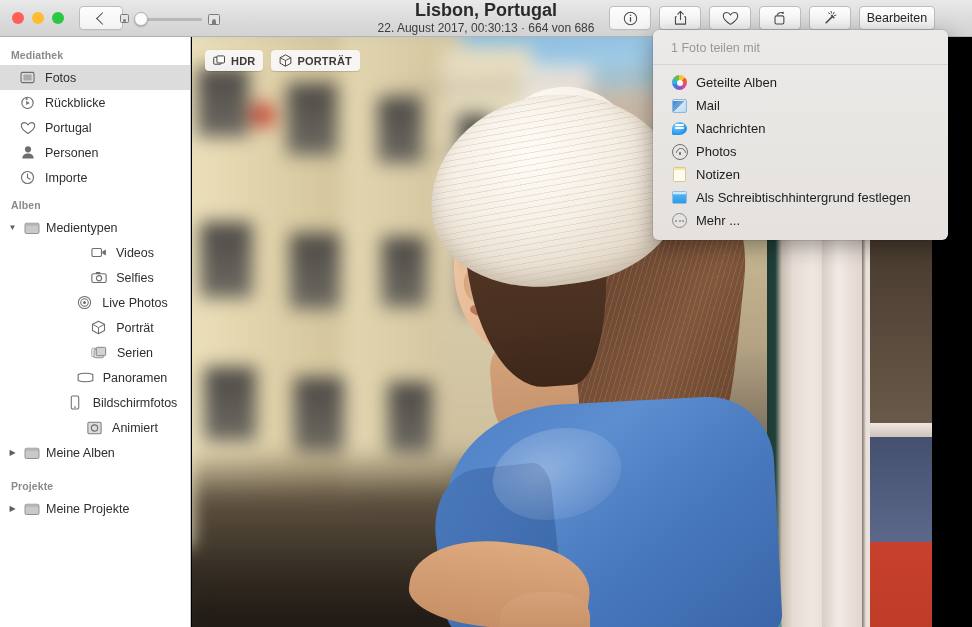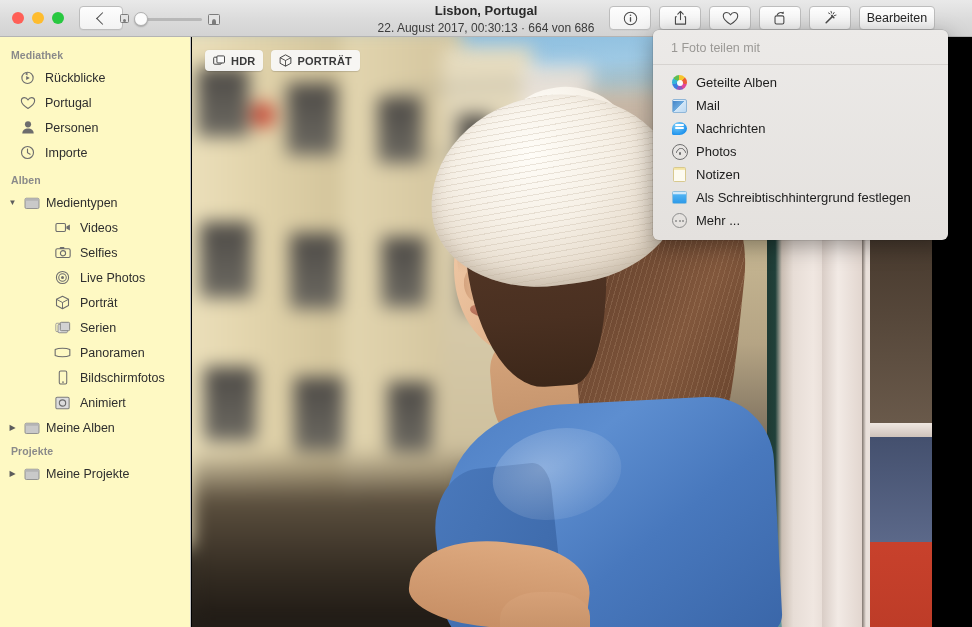--- a/index.html
+++ b/index.html
@@ -70,54 +70,54 @@
     width: 14px; height: 14px; border-radius: 50%;
     background: #fcfcfc; border: 1px solid #b0b0b0;
     box-shadow: 0 1px 1.5px rgba(0,0,0,0.22);
   }
 
   
   .title-block {
     position: absolute; left: 0; right: 0; top: 2px;
     text-align: center; pointer-events: none;
   }
-  .title-main { font-size: 13px; font-weight: bold; color: #2a2a2a; line-height: 17px; }
+  .title-main { font-size: 18px; font-weight: bold; color: #2a2a2a; line-height: 17px; }
   .title-sub  { font-size: 12px; color: #3b3b3b; line-height: 16px; margin-top: 1px; }
 
   
   .tb-right { position: absolute; right: 37px; top: 6px; display: flex; gap: 8px; }
   .tb-right .tb-btn { position: static; height: 24px; }
   .btn-info   { width: 42px; }
   .btn-share  { width: 42px; }
   .btn-fav    { width: 42px; }
   .btn-rotate { width: 42px; }
   .btn-magic  { width: 42px; }
   .btn-edit   { width: 76px; font-size: 12.5px; color: #262626; }
 
   
   .sidebar {
     position: absolute; top: 37px; left: 0;
     width: 191px; height: 590px;
-    background: #fef9c3;
+    background: #ffffff;
     border-right: 1px solid #c4c4c4;
     padding-top: 7px;
     z-index: 10;
     overflow: hidden;
   }
   .sb-header {
     font-size: 10.5px; color: #8a8a8a; font-weight: bold;
     padding: 5px 0 4px 11px; letter-spacing: 0.1px;
   }
   .sb-item {
     display: flex; align-items: center;
     height: 25px; padding-left: 19px; gap: 9px;
     font-size: 12.5px; color: #2e2e2e;
   }
   .sb-item.selected { background: #dcdcdc; }
-  .sb-item.sub { padding-left: 54px; }
+  .sb-item.sub { padding-left: 54px; justify-content: center; }
   .sb-item.group { padding-left: 8px; gap: 6px; }
   .sb-ico {
     width: 17px; height: 16px;
     display: flex; align-items: center; justify-content: center;
     color: #6d6d6d; flex: 0 0 auto;
   }
   .disc {
     width: 9px; flex: 0 0 9px; color: #5c5c5c; font-size: 8px;
     display: flex; align-items: center; justify-content: center;
   }
@@ -509,20 +509,29 @@
       </div>
 
       <div class="tb-btn btn-edit">Bearbeiten</div>
     </div>
   </div>
 
   <div class="sidebar">
 
     <div class="sb-header">Mediathek</div>
 
+    <div class="sb-item selected">
+      <span class="sb-ico">
+        <svg width="15" height="13" viewBox="0 0 16 14">
+            <rect x="1" y="1.5" width="14" height="11" rx="1.6" fill="none" stroke="#6d6d6d" stroke-width="1.2"></rect>
+            <rect x="3.6" y="3.9" width="8.8" height="6.2" rx="0.8" fill="#a9a9a9"></rect>
+          </svg>
+      </span>
+      <span class="sb-lbl">Fotos</span>
+    </div>
 
     <div class="sb-item">
       <span class="sb-ico">
         <svg width="15" height="15" viewBox="0 0 16 16">
             <circle cx="8" cy="8.4" r="6" fill="none" stroke="#6d6d6d" stroke-width="1.2"></circle>
             <path d="M8 2.4 L5.3 4.2 L8 5.9" fill="#6d6d6d"></path>
             <path d="M6.6 6.4 L10.4 8.5 L6.6 10.6 Z" fill="#6d6d6d"></path>
           </svg>
       </span>
       <span class="sb-lbl">Rückblicke</span>
@@ -657,21 +666,21 @@
       <span class="disc">▶</span>
       <span class="sb-ico">
         <svg width="16" height="14" viewBox="0 0 17 15">
             <rect x="1" y="2.4" width="15" height="11" rx="1.4" fill="#c9c9c9" stroke="#8d8d8d" stroke-width="1"></rect>
             <rect x="1" y="2.4" width="15" height="2.8" rx="1.2" fill="#b4b4b4"></rect>
           </svg>
       </span>
       <span class="sb-lbl">Meine Alben</span>
     </div>
 
-    <div class="sb-header" style="">Projekte</div>
+    <div class="sb-header" style="margin-top:10px">Projekte</div>
 
     <div class="sb-item group">
       <span class="disc">▶</span>
       <span class="sb-ico">
         <svg width="16" height="14" viewBox="0 0 17 15">
             <rect x="1" y="2.4" width="15" height="11" rx="1.4" fill="#c9c9c9" stroke="#8d8d8d" stroke-width="1"></rect>
             <rect x="1" y="2.4" width="15" height="2.8" rx="1.2" fill="#b4b4b4"></rect>
           </svg>
       </span>
       <span class="sb-lbl">Meine Projekte</span>

